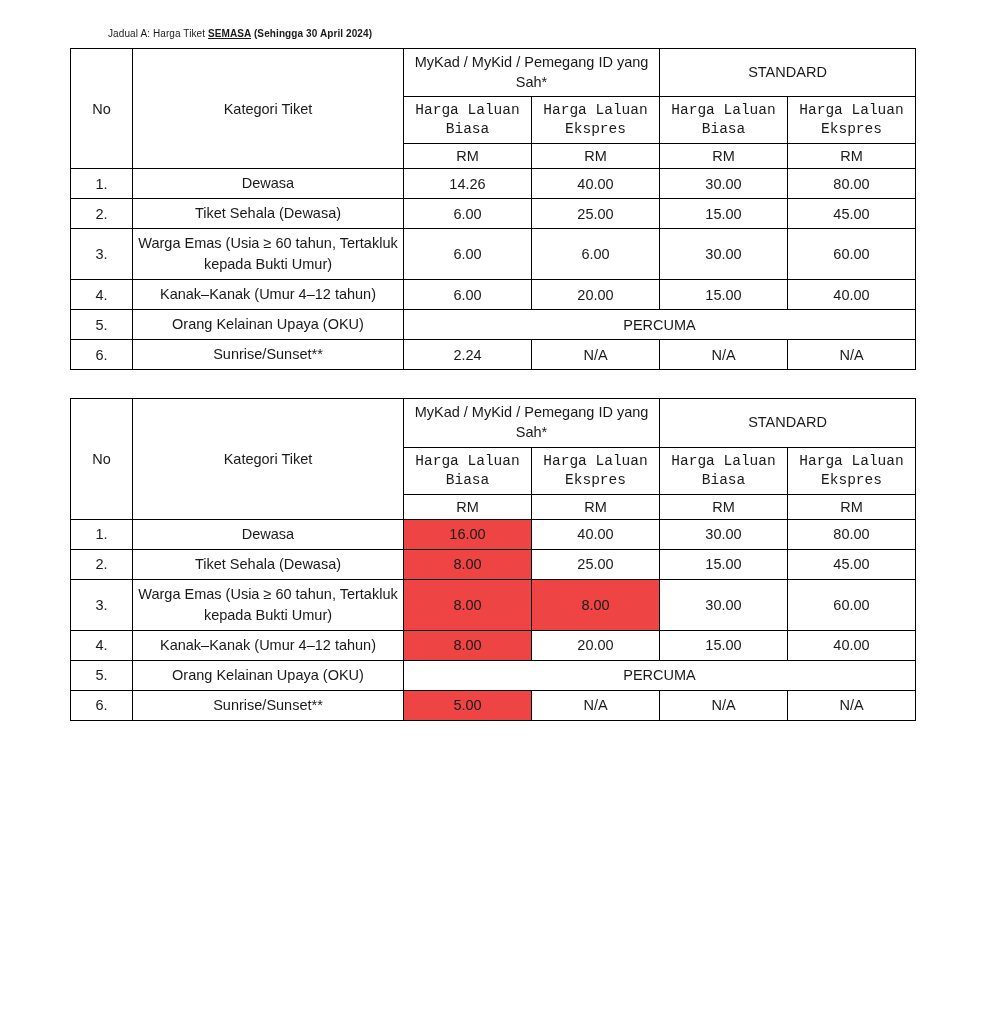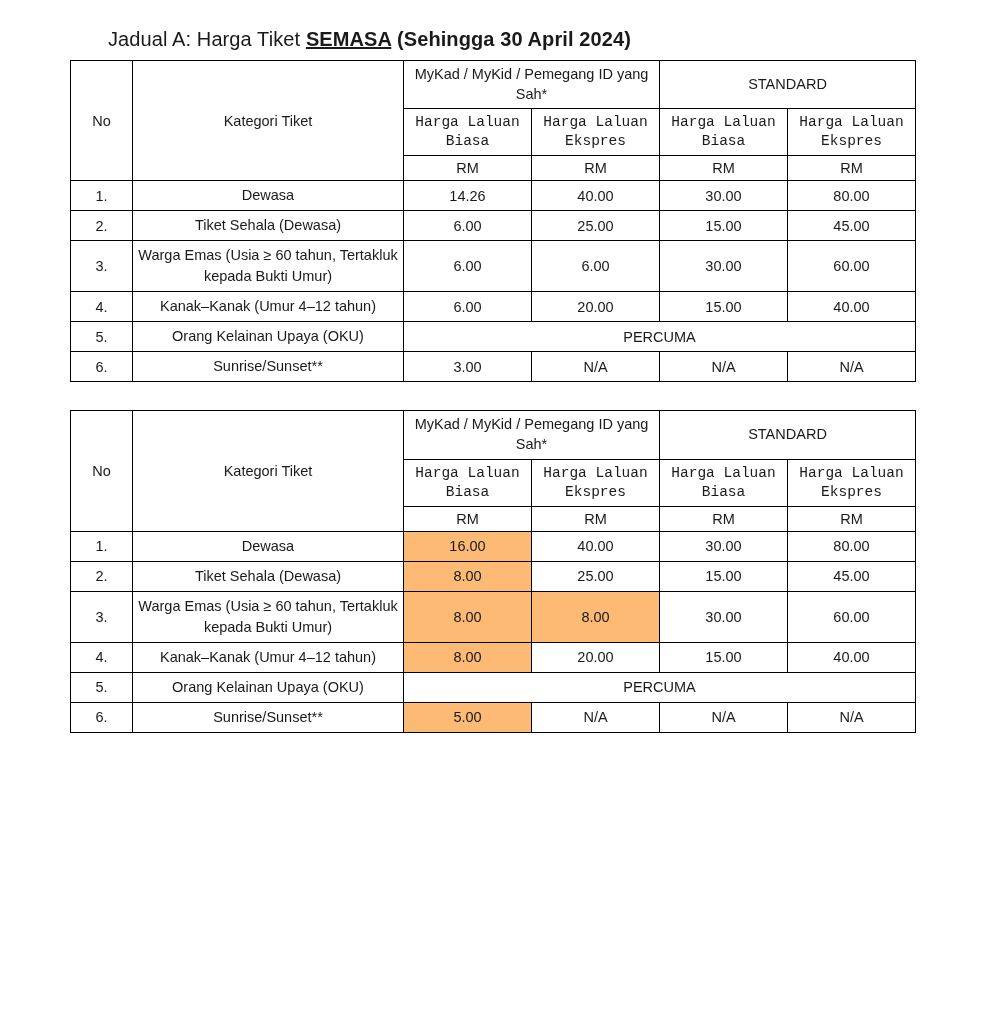--- a/index.html
+++ b/index.html
@@ -13,21 +13,21 @@
     font-family: "Liberation Sans", sans-serif;
     color: #1a1a1a;
     position: relative;
     overflow: hidden;
   }
   .page {
     padding: 18px 60px 0 70px;
     box-sizing: border-box;
   }
   .caption {
-    font-size: 20px;
+    font-size: 10px;
     margin: 10px 0 9px 38px;
     letter-spacing: 0.1px;
   }
   .caption .plain { font-weight: normal; }
   .caption .bold-ul {
     font-weight: bold;
     text-decoration: underline;
   }
   .caption .bold { font-weight: bold; }
 
@@ -73,21 +73,21 @@
     font-size: 14.5px;
   }
   .cat-cell {
     text-align: left;
     padding-left: 10px;
     padding-right: 6px;
     line-height: 1.45;
   }
   .num-cell { font-size: 14.5px; }
   .hl {
-    background: #fdba74;
+    background: #ef4444;
     font-weight: bold;
   }
   .free-cell {
     font-size: 14.5px;
     margin-top: 10px;
   }
   .spacer-b { height: 28px; }
 </style>
 </head>
 <body>
@@ -160,21 +160,21 @@
         <td class="num-cell">40.00</td>
       </tr>
       <tr>
         <td>5.</td>
         <td class="cat-cell">Orang Kelainan Upaya (OKU)</td>
         <td class="free-cell" colspan="4">PERCUMA</td>
       </tr>
       <tr>
         <td>6.</td>
         <td class="cat-cell">Sunrise/Sunset**</td>
-        <td class="num-cell">3.00</td>
+        <td class="num-cell">2.24</td>
         <td class="num-cell">N/A</td>
         <td class="num-cell">N/A</td>
         <td class="num-cell">N/A</td>
       </tr>
     </tbody>
   </table>
 
   <div class="spacer-b"></div>
 
 

